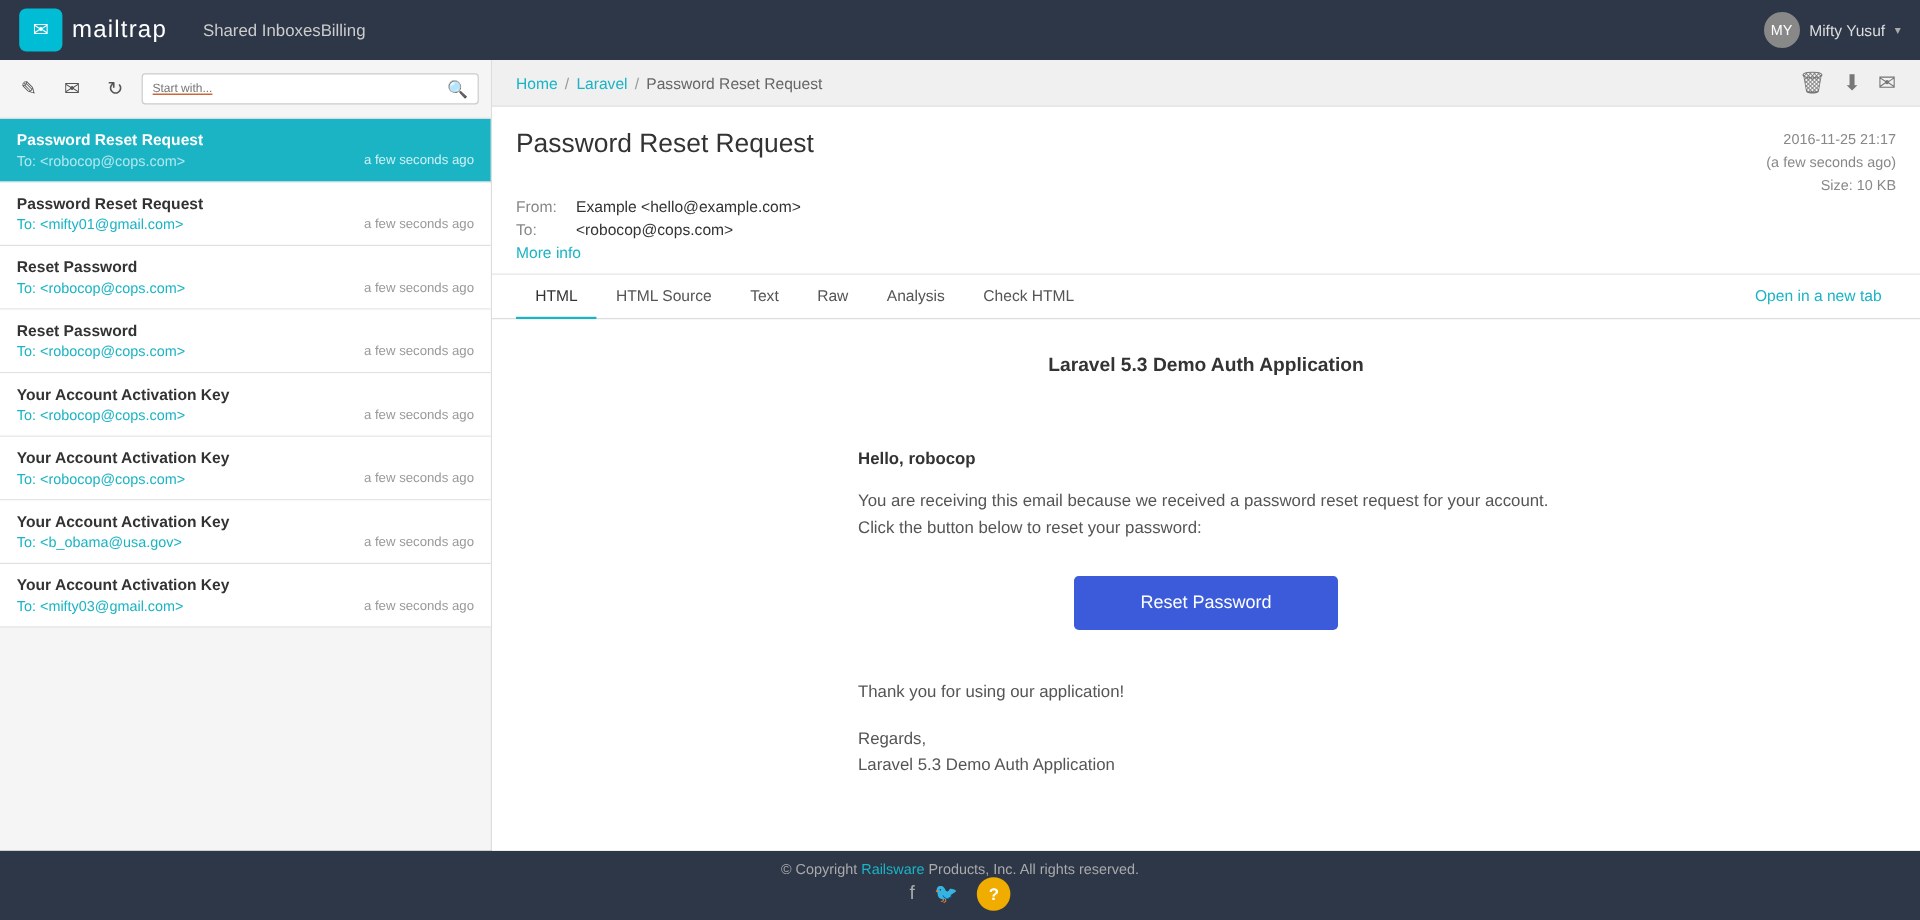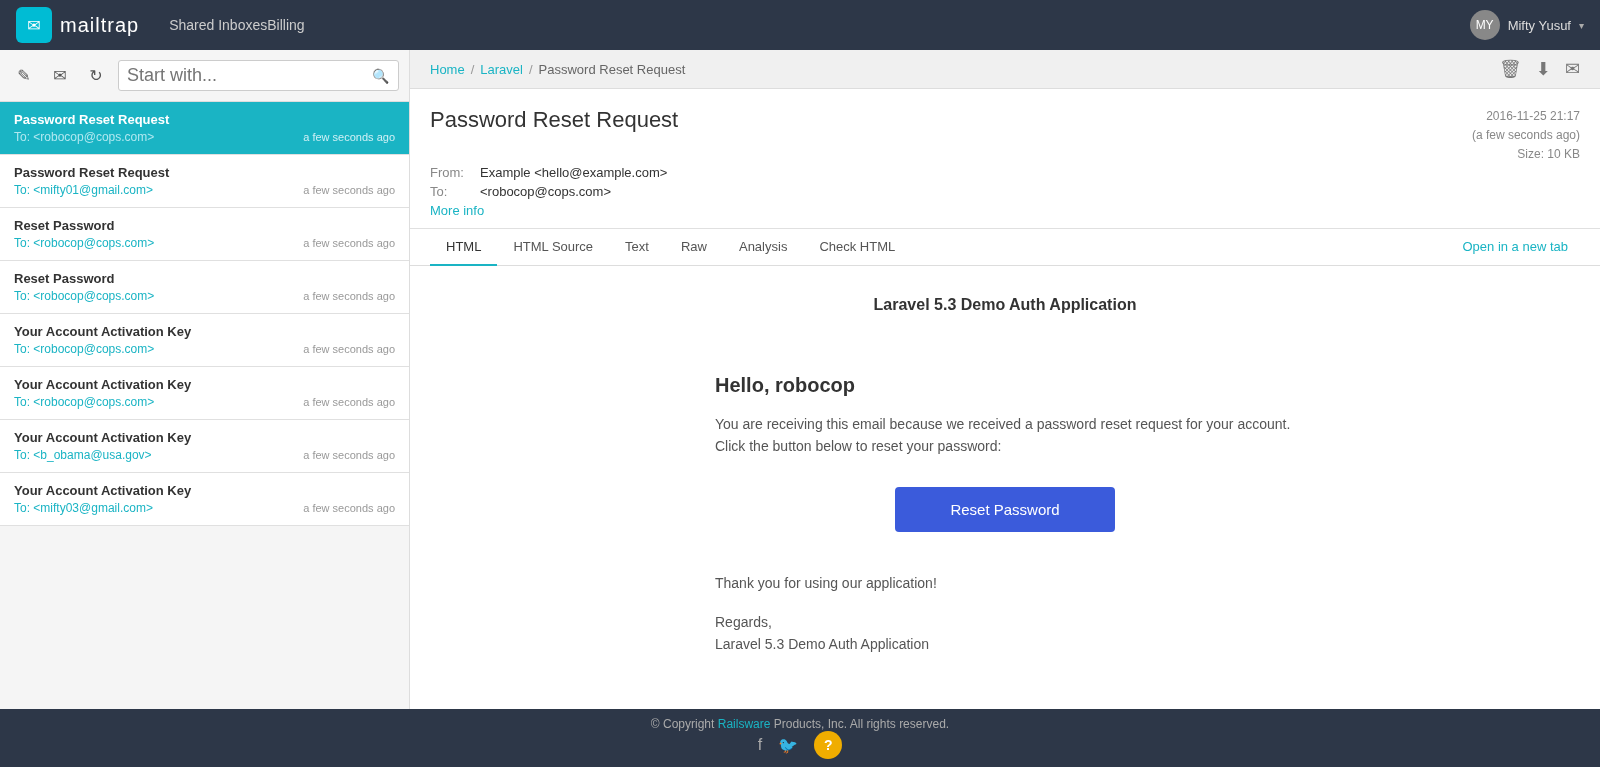--- a/index.html
+++ b/index.html
@@ -114,22 +114,23 @@
       align-items: center;
       border: 1px solid #ccc;
       border-radius: 3px;
       background: white;
       padding: 4px 8px;
     }
     .search-input {
       border: none;
       outline: none;
       flex: 1;
-      font-size: 18px;
-      color: #737373;
+      font-size: 10px;
+      color: #c2410c;
+      text-decoration: underline;
     }
     .search-btn {
       cursor: pointer;
       color: #555;
       font-size: 14px;
       background: none;
       border: none;
     }
     .email-list {
       overflow-y: auto;
@@ -266,21 +267,21 @@
     }
     .email-app-title {
       text-align: center;
       font-size: 16px;
       font-weight: 600;
       color: #333;
       margin-bottom: 40px;
       padding-bottom: 20px;
     }
     .email-greeting {
-      font-size: 20px;
+      font-size: 14px;
       font-weight: 600;
       color: #333;
       margin-bottom: 16px;
     }
     .email-body-text {
       font-size: 14px;
       color: #555;
       line-height: 1.6;
       margin-bottom: 30px;
     }

